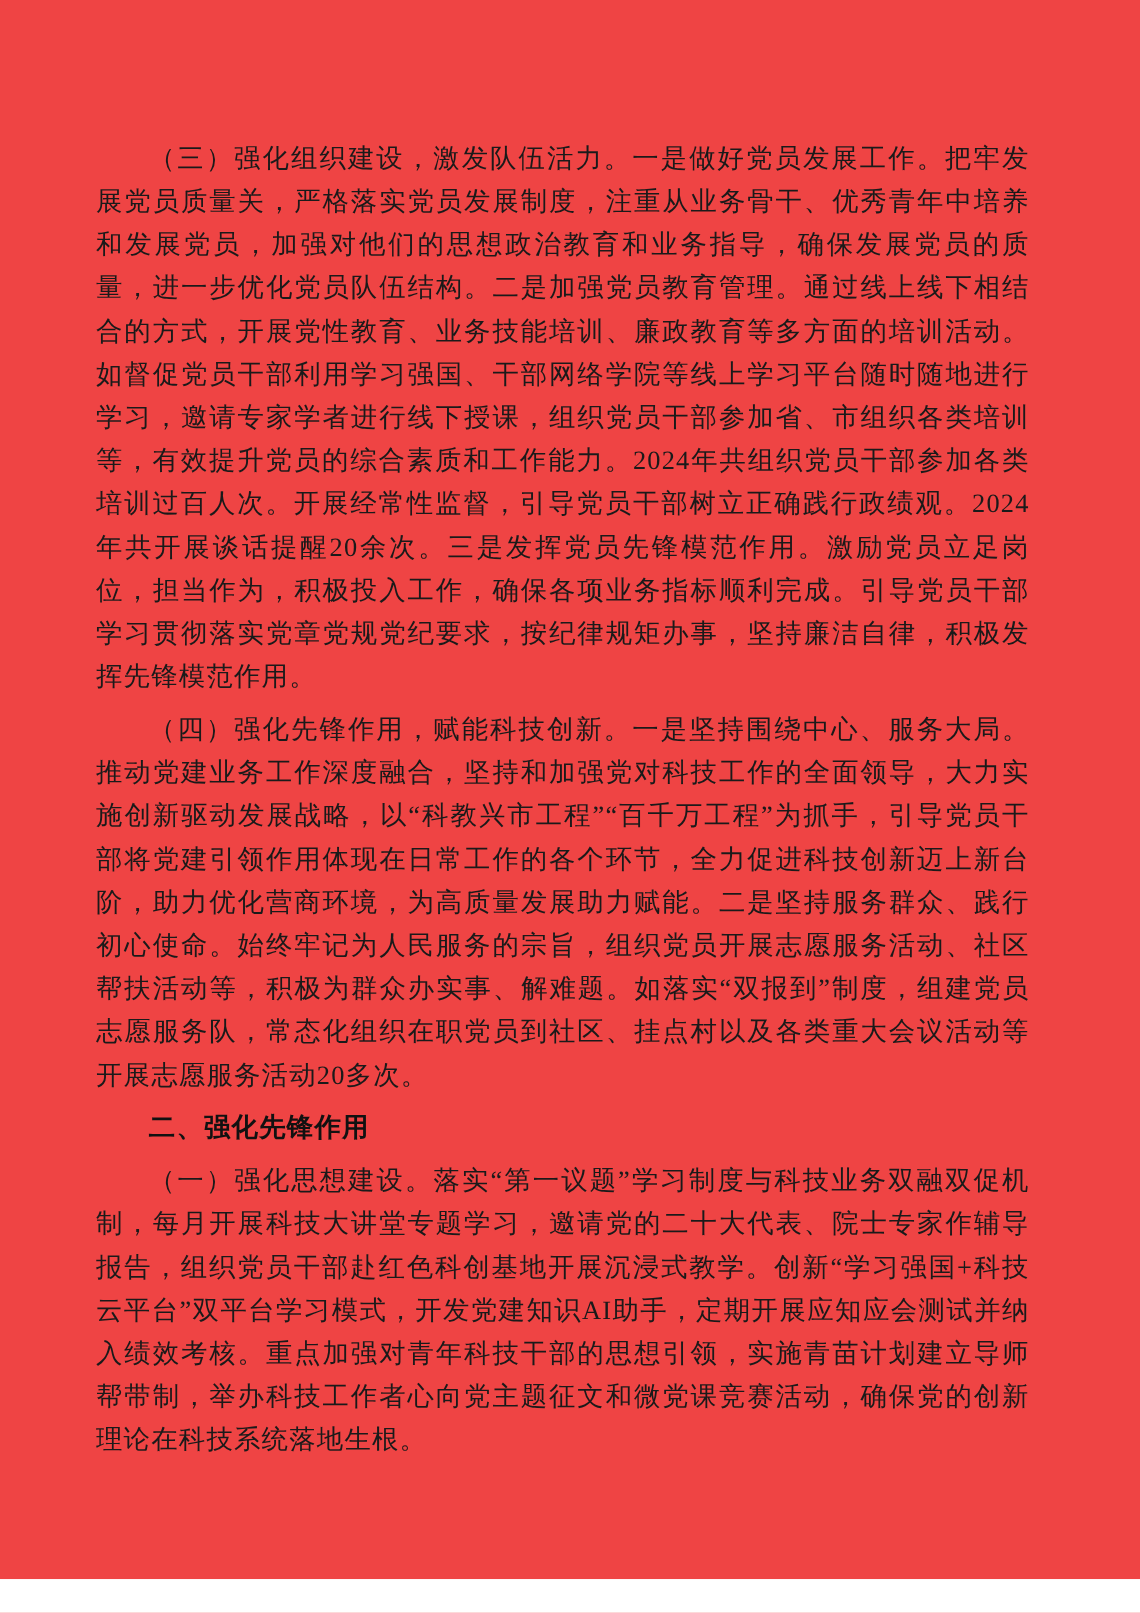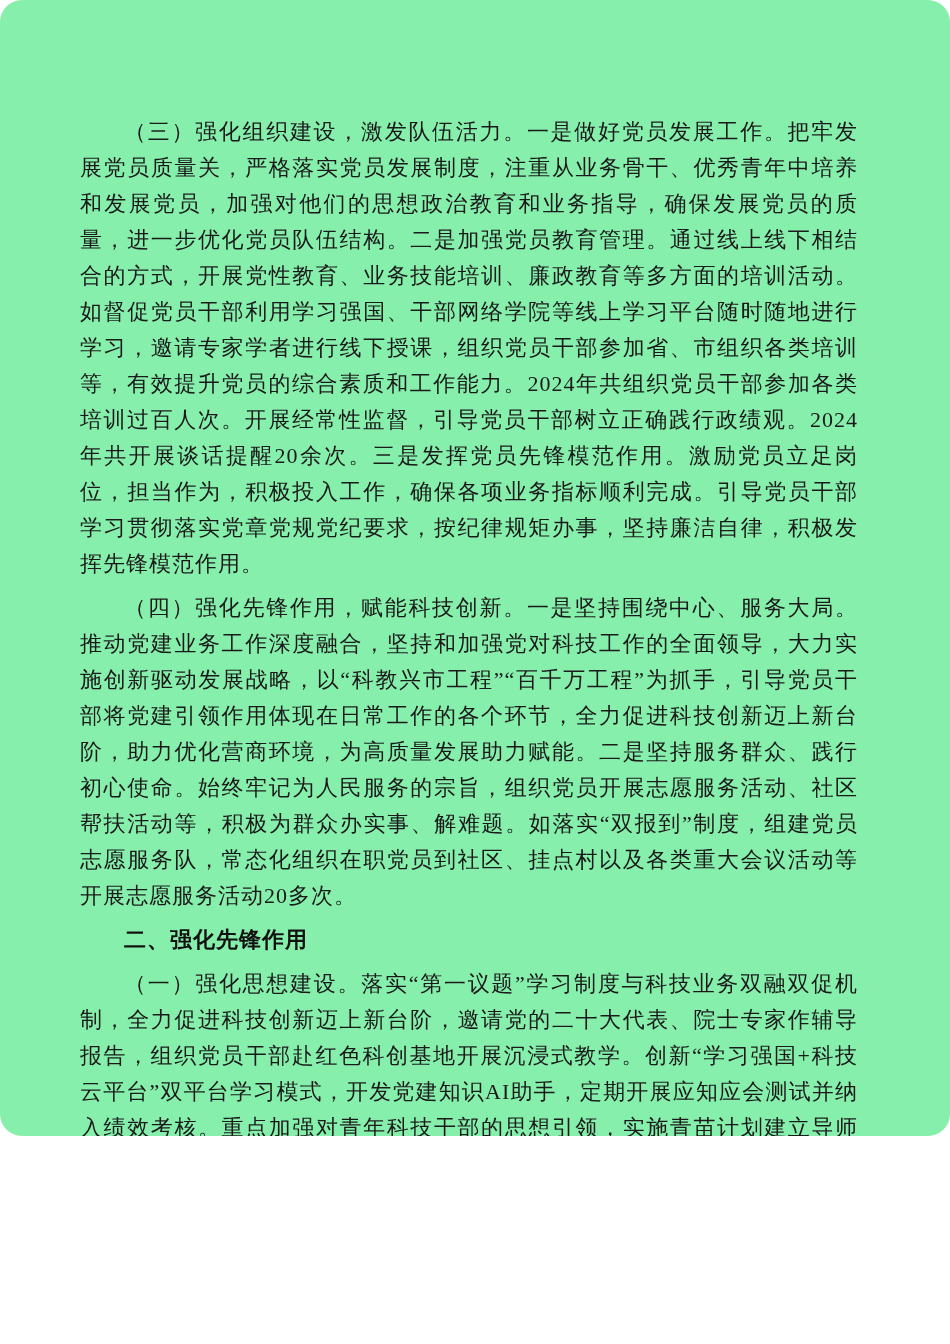--- a/index.html
+++ b/index.html
@@ -3,28 +3,27 @@
 <meta charset="utf-8">
 <style>
   html, body {
     margin: 0;
     padding: 0;
     background: #ffffff;
   }
   .page {
     position: relative;
     width: 950px;
-    height: 1136px;
+    height: 1316px;
     box-sizing: border-box;
-    background: #86efac;
+    background: #ef4444;
     color: #1a1a1a;
     padding: 114px 92px 0 80px;
     overflow: hidden;
     font-family: "Liberation Serif", "DejaVu Serif", serif;
-    border-radius: 22px;
   }
   .body-para {
     font-size: 22px;
     line-height: 36px;
     letter-spacing: 1px;
     text-align: justify;
     text-indent: 2em;
     margin: 0 0 8px 0;
     word-break: break-all;
   }
@@ -42,14 +41,14 @@
 </head>
 <body>
 
 <div class="page">
   <p class="body-para">（三）强化组织建设，激发队伍活力。一是做好党员发展工作。把牢发展党员质量关，严格落实党员发展制度，注重从业务骨干、优秀青年中培养和发展党员，加强对他们的思想政治教育和业务指导，确保发展党员的质量，进一步优化党员队伍结构。二是加强党员教育管理。通过线上线下相结合的方式，开展党性教育、业务技能培训、廉政教育等多方面的培训活动。如督促党员干部利用学习强国、干部网络学院等线上学习平台随时随地进行学习，邀请专家学者进行线下授课，组织党员干部参加省、市组织各类培训等，有效提升党员的综合素质和工作能力。2024年共组织党员干部参加各类培训过百人次。开展经常性监督，引导党员干部树立正确践行政绩观。2024年共开展谈话提醒20余次。三是发挥党员先锋模范作用。激励党员立足岗位，担当作为，积极投入工作，确保各项业务指标顺利完成。引导党员干部学习贯彻落实党章党规党纪要求，按纪律规矩办事，坚持廉洁自律，积极发挥先锋模范作用。</p>
 
   <p class="body-para">（四）强化先锋作用，赋能科技创新。一是坚持围绕中心、服务大局。推动党建业务工作深度融合，坚持和加强党对科技工作的全面领导，大力实施创新驱动发展战略，以“科教兴市工程”“百千万工程”为抓手，引导党员干部将党建引领作用体现在日常工作的各个环节，全力促进科技创新迈上新台阶，助力优化营商环境，为高质量发展助力赋能。二是坚持服务群众、践行初心使命。始终牢记为人民服务的宗旨，组织党员开展志愿服务活动、社区帮扶活动等，积极为群众办实事、解难题。如落实“双报到”制度，组建党员志愿服务队，常态化组织在职党员到社区、挂点村以及各类重大会议活动等开展志愿服务活动20多次。</p>
 
   <h2 class="section-heading">二、强化先锋作用</h2>
 
-  <p class="body-para">（一）强化思想建设。落实“第一议题”学习制度与科技业务双融双促机制，全力促进科技创新迈上新台阶，邀请党的二十大代表、院士专家作辅导报告，组织党员干部赴红色科创基地开展沉浸式教学。创新“学习强国+科技云平台”双平台学习模式，开发党建知识AI助手，定期开展应知应会测试并纳入绩效考核。重点加强对青年科技干部的思想引领，实施青苗计划建立导师帮带制，举办科技工作者心向党主题征文和微党课竞赛活动，确保党的创新理论在科技系统落地生根。</p>
+  <p class="body-para">（一）强化思想建设。落实“第一议题”学习制度与科技业务双融双促机制，每月开展科技大讲堂专题学习，邀请党的二十大代表、院士专家作辅导报告，组织党员干部赴红色科创基地开展沉浸式教学。创新“学习强国+科技云平台”双平台学习模式，开发党建知识AI助手，定期开展应知应会测试并纳入绩效考核。重点加强对青年科技干部的思想引领，实施青苗计划建立导师帮带制，举办科技工作者心向党主题征文和微党课竞赛活动，确保党的创新理论在科技系统落地生根。</p>
 </div>
 
 </body></html>

